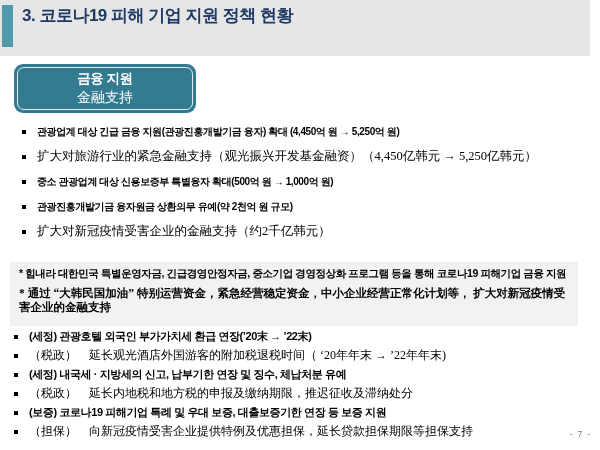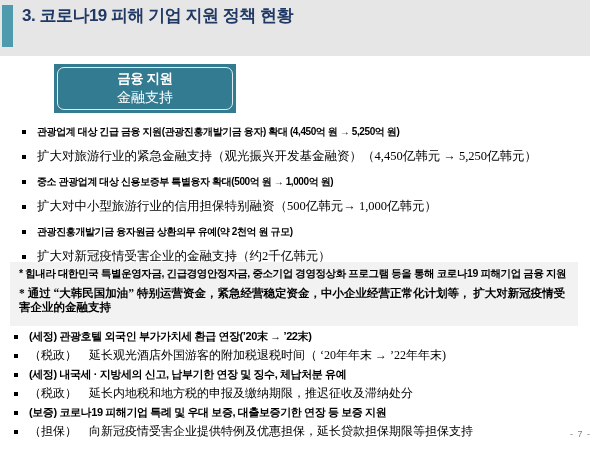--- a/index.html
+++ b/index.html
@@ -29,23 +29,23 @@
   }
   .title-zh {
     position:absolute; left:22px; top:28px;
     font-family:"Liberation Serif","DejaVu Serif",serif;
     font-size:17px; color:#1f3864; white-space:nowrap;
   }
 
   
   .badge {
     position:absolute; left:14px; top:64px; width:182px; height:49px;
-    background:#337b91; border-radius:0;
+    background:#337b91; border-radius:9px;
     display:flex; flex-direction:column; justify-content:center; align-items:center;
-    color:#ffffff; text-align:center;margin-left:40px;
+    color:#ffffff; text-align:center;
   }
   .badge::after {
     content:""; position:absolute; left:3px; right:3px; top:3px; bottom:3px;
     border:1.5px solid rgba(255,255,255,0.85); border-radius:7px;
     pointer-events:none;
   }
   .badge .l1 { font-size:13.5px; font-weight:bold; letter-spacing:-0.5px; }
   .badge .l2 { font-family:"Liberation Serif","DejaVu Serif",serif; font-size:14px; margin-top:1px; }
 
   
@@ -107,24 +107,20 @@
       <span>관광업계 대상 긴급 금융 지원(관광진흥개발기금 융자) 확대 (4,450억 원 → 5,250억 원)</span>
     </div>
   <div class="item zh">
       <span class="sq"></span>
       <span>扩大对旅游行业的紧急金融支持（观光振兴开发基金融资）（4,450亿韩元 → 5,250亿韩元）</span>
     </div>
   <div class="item ko">
       <span class="sq"></span>
       <span>중소 관광업계 대상 신용보증부 특별융자 확대(500억 원 → 1,000억 원)</span>
     </div>
-  <div class="item zh">
-      <span class="sq"></span>
-      <span>扩大对中小型旅游行业的信用担保特别融资（500亿韩元→ 1,000亿韩元）</span>
-    </div>
   <div class="item ko">
       <span class="sq"></span>
       <span>관광진흥개발기금 융자원금 상환의무 유예(약 2천억 원 규모)</span>
     </div>
   <div class="item zh">
       <span class="sq"></span>
       <span>扩大对新冠疫情受害企业的金融支持（约2千亿韩元）</span>
     </div>
 </div>
 

